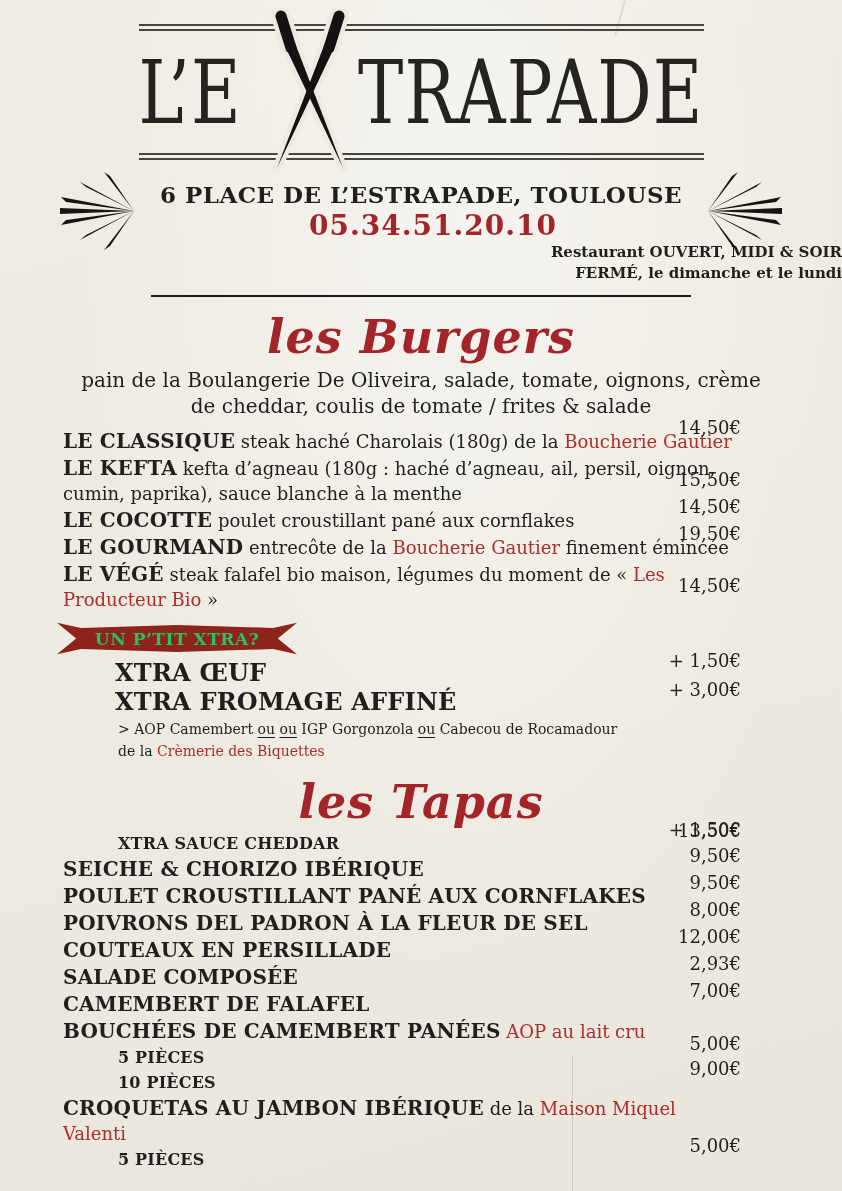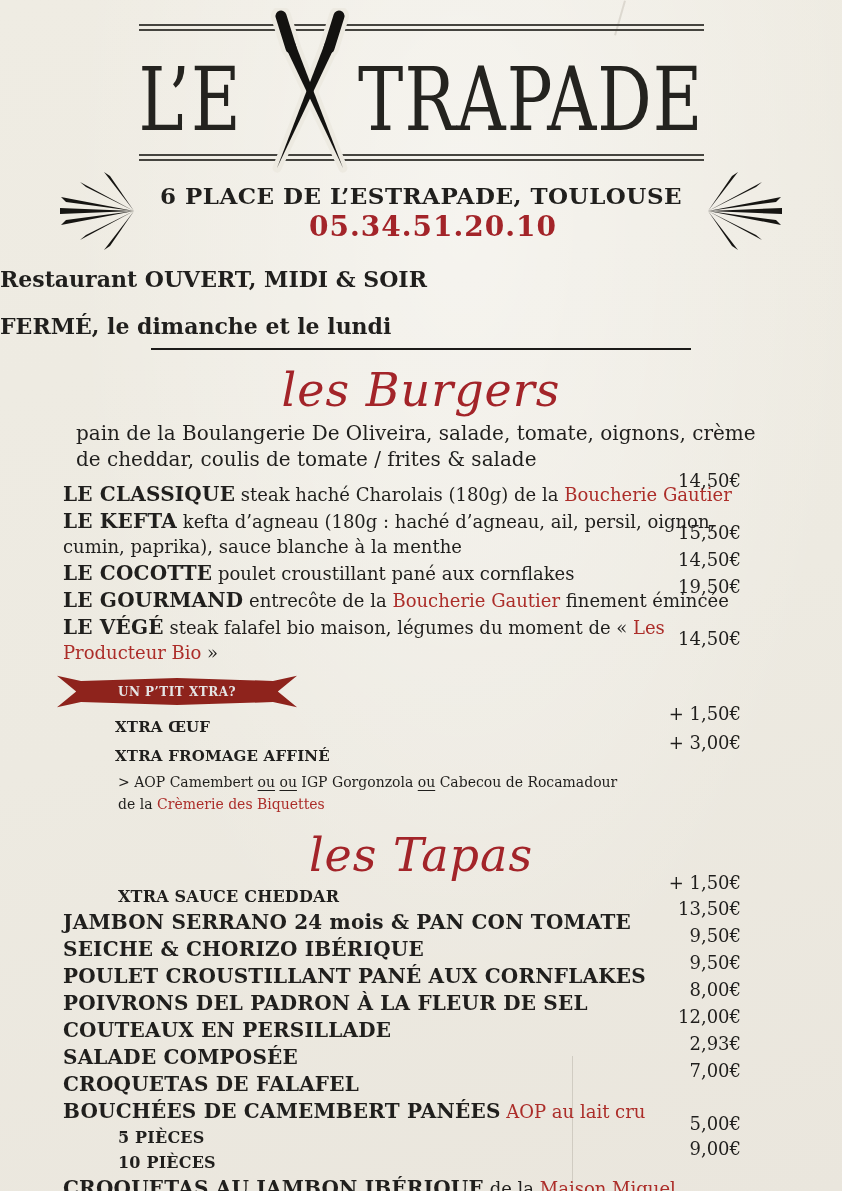--- a/index.html
+++ b/index.html
@@ -18,66 +18,66 @@
       radial-gradient(ellipse at 55% 18%, rgba(255,255,255,0.45), rgba(255,255,255,0) 60%),
       linear-gradient(165deg,#efece3 0%,#edeae1 55%,#eae6dd 100%);
   }
   .crease{position:absolute;background:rgba(120,110,95,0.18);}
   .crease.c1{left:619px;top:0;width:2px;height:36px;transform:rotate(16deg);}
   .crease.c2{left:572px;top:1056px;width:1px;height:135px;background:rgba(120,110,95,0.22);}
 
   
   .logo{position:relative;width:565px;margin:24px auto 0;}
   .dline{height:7px;border-top:2px solid var(--rule);border-bottom:2px solid var(--rule);}
-  .logo-row{height:109px;display:flex;align-items:center;justify-content:flex-start;margin-top:14px;}
+  .logo-row{height:122px;display:flex;align-items:center;justify-content:flex-start;}
   .logo-word{
     display:inline-block;font-family:"DejaVu Serif",serif;font-weight:400;
     font-size:68px;letter-spacing:1px;color:#24231f;transform:scaleY(1.3);
     white-space:nowrap;
   }
   .knife-gap{display:inline-block;width:120px;height:1px;}
   .knives{position:absolute;left:112px;top:-16px;}
 
   
   .burst{position:absolute;top:172px;}
   .burst.left{left:60px;}
   .burst.right{right:60px;transform:scaleX(-1);}
   .address{margin-top:21px;text-align:center;font-weight:700;font-size:23px;letter-spacing:0.5px;}
   .phone{margin-top:1px;text-align:center;font-weight:700;font-size:28px;letter-spacing:1px;color:var(--red);padding-left:24px;}
-  .hours{text-align:left;font-weight:700;font-size:22px;line-height:21px;margin-top:26px;}
+  .hours{text-align:right;font-weight:700;font-size:15px;line-height:21px;}
   .divider{width:540px;height:2px;background:#1c1b19;margin:11px auto 0;}
 
   
   .script-title{
-    font-family:"DejaVu Serif",serif;font-style:italic;font-weight:400;
+    font-family:"DejaVu Serif",serif;font-style:italic;font-weight:700;
     font-size:46px;line-height:52px;color:var(--red);text-align:center;
     margin:14px 0 4px;letter-spacing:1px;
   }
-  .section-desc{font-size:20px;line-height:26px;max-width:690px;margin:2px auto 10px;}
+  .section-desc{font-size:20px;line-height:26px;text-align:center;max-width:690px;margin:2px auto 10px;}
 
   
   .items{padding:0 101px 0 63px;}
   .row{position:relative;line-height:25px;margin-bottom:2px;font-size:18px;}
   .row .name{font-weight:700;font-size:20px;letter-spacing:0.2px;}
   .row .desc{font-size:18px;}
   .row .price{position:absolute;right:0;bottom:14px;font-size:18px;white-space:nowrap;}
   .row.sub{padding-left:55px;line-height:22px;}
   .row.sub .name{font-size:16px;}
   .row.xtra{padding-left:52px;line-height:25px;}
-  .row.xtra .name{font-size:15px;}
+  .row.xtra .name{font-size:24px;}
   .red{color:var(--red-bright);}
   .u{text-decoration:underline;text-underline-offset:3px;}
 
   
   .ribbon{
     width:240px;height:33px;margin:10px 0 5px -6px;background:var(--ribbon);
     clip-path:polygon(0% 2%,10% 18%,50% 9%,90% 18%,100% 2%,92% 50%,100% 98%,90% 82%,50% 91%,10% 82%,0% 98%,8% 50%);
     display:flex;align-items:center;justify-content:center;
   }
-  .ribbon span{color:#e5e5e5;font-weight:700;font-size:12px;letter-spacing:0.5px;}
+  .ribbon span{color:#22c55e;font-weight:700;font-size:17px;letter-spacing:0.5px;}
   .note{margin-left:55px;font-size:14px;line-height:22px;}
 </style>
 </head>
 <body>
 
 <div class="paper">
   <div class="crease c1"></div>
   <div class="crease c2"></div>
 
   <div class="logo">
@@ -151,26 +151,26 @@
         <div class="row xtra"><span class="text"><span class="name">XTRA ŒUF</span></span><span class="price">+ 1,50€</span></div>
         <div class="row xtra"><span class="text"><span class="name">XTRA FROMAGE AFFINÉ</span></span><span class="price">+ 3,00€</span></div>
       </div>
     <p class="note"><span>&gt; AOP Camembert </span><span class="u">ou</span><span> </span><span class="u">ou</span><span> IGP Gorgonzola </span><span class="u">ou</span><span> Cabecou de Rocamadour</span></p>
     <p class="note"><span>de la </span><span class="red">Crèmerie des Biquettes</span></p>
   </div>
 
   <h2 class="script-title">les Tapas</h2>
   <div class="items">
       <div class="row sub"><span class="text"><span class="name">XTRA SAUCE CHEDDAR</span></span><span class="price">+ 1,50€</span></div>
-      <div class="row"><span class="text"><span class="name">JAMBON SERRANO 24 mois &amp; PAN CON TOMATE</span></span><span class="price">13,50€</span></div>
+      <div class="row"><span class="price">13,50€</span></div>
       <div class="row"><span class="text"><span class="name">SEICHE &amp; CHORIZO IBÉRIQUE</span></span><span class="price">9,50€</span></div>
       <div class="row"><span class="text"><span class="name">POULET CROUSTILLANT PANÉ AUX CORNFLAKES</span></span><span class="price">9,50€</span></div>
       <div class="row"><span class="text"><span class="name">POIVRONS DEL PADRON À LA FLEUR DE SEL</span></span><span class="price">8,00€</span></div>
       <div class="row"><span class="text"><span class="name">COUTEAUX EN PERSILLADE</span></span><span class="price">12,00€</span></div>
       <div class="row"><span class="text"><span class="name">SALADE COMPOSÉE</span></span><span class="price">2,93€</span></div>
-      <div class="row"><span class="text"><span class="name">CROQUETAS DE FALAFEL</span></span><span class="price">7,00€</span></div>
+      <div class="row"><span class="text"><span class="name">CAMEMBERT DE FALAFEL</span></span><span class="price">7,00€</span></div>
       <div class="row"><span class="text"><span class="name">BOUCHÉES DE CAMEMBERT PANÉES</span> <span class="desc"><span class="red">AOP au lait cru</span></span></span></div>
       <div class="row sub"><span class="text"><span class="name">5 PIÈCES</span></span><span class="price">5,00€</span></div>
       <div class="row sub"><span class="text"><span class="name">10 PIÈCES</span></span><span class="price">9,00€</span></div>
       <div class="row"><span class="text"><span class="name">CROQUETAS AU JAMBON IBÉRIQUE</span> <span class="desc"><span>de la </span><span class="red">Maison Miquel Valenti</span></span></span></div>
       <div class="row sub"><span class="text"><span class="name">5 PIÈCES</span></span><span class="price">5,00€</span></div>
     </div>
 </div>
 
 </body></html>

